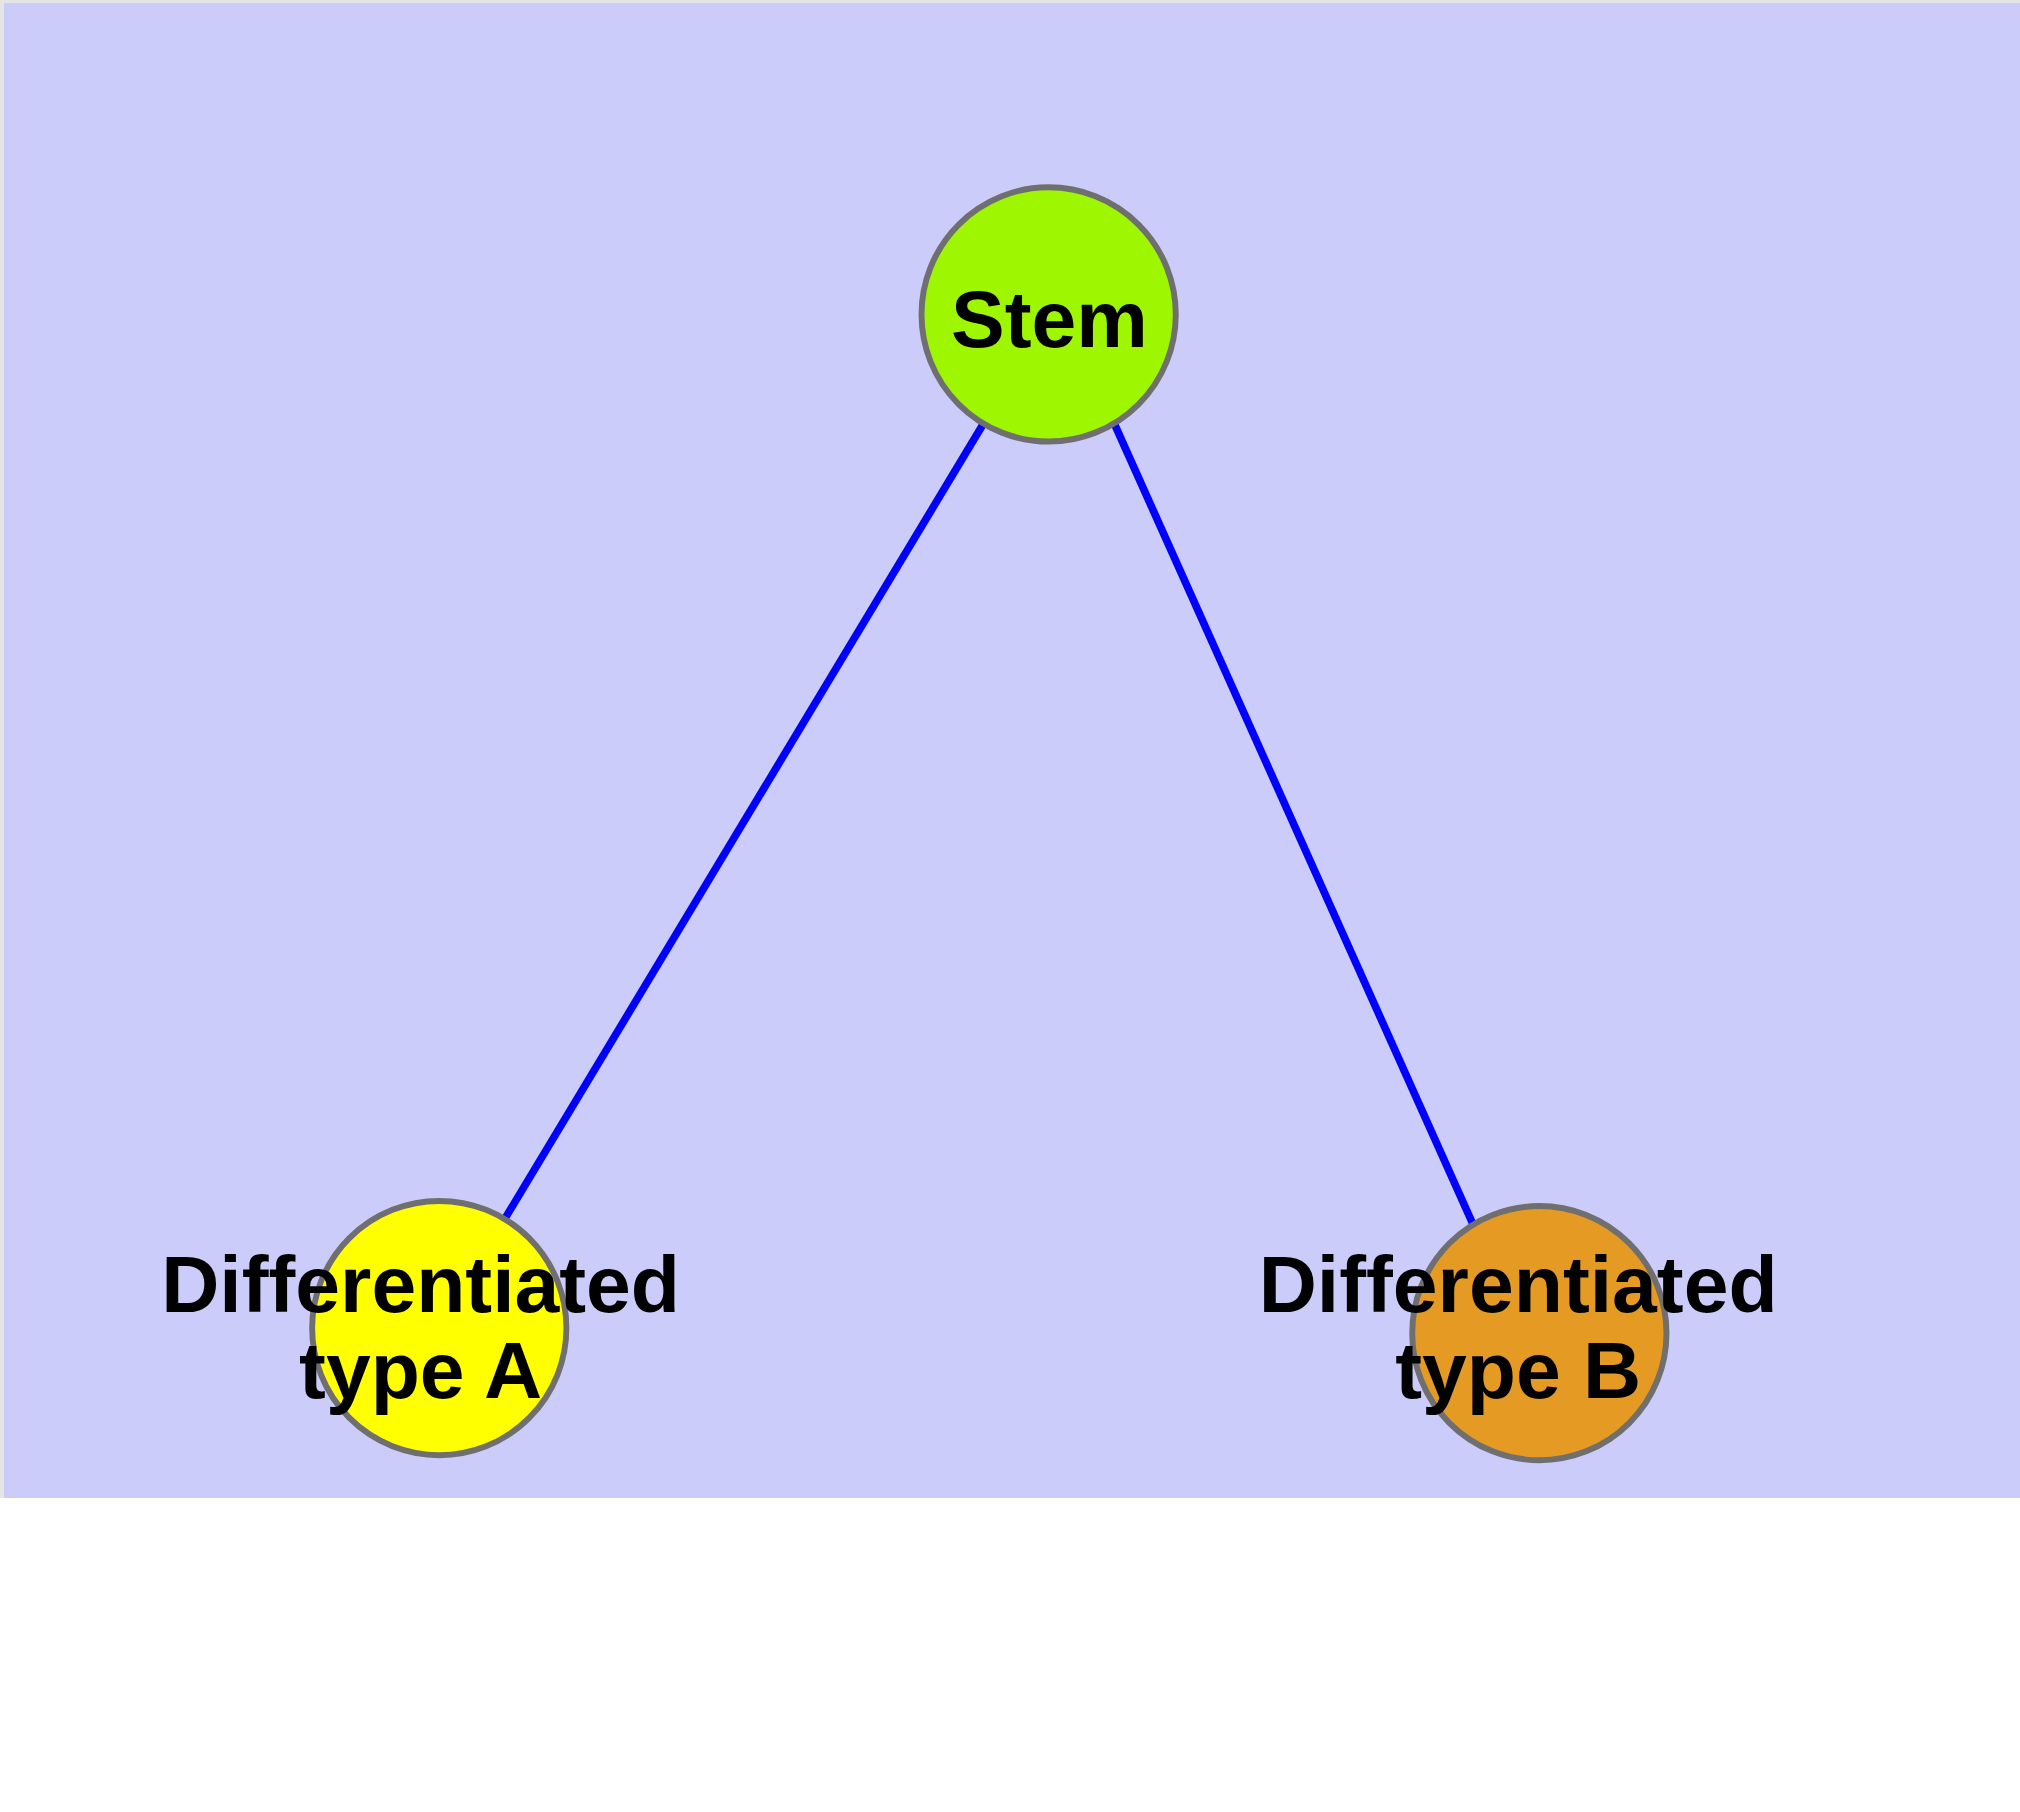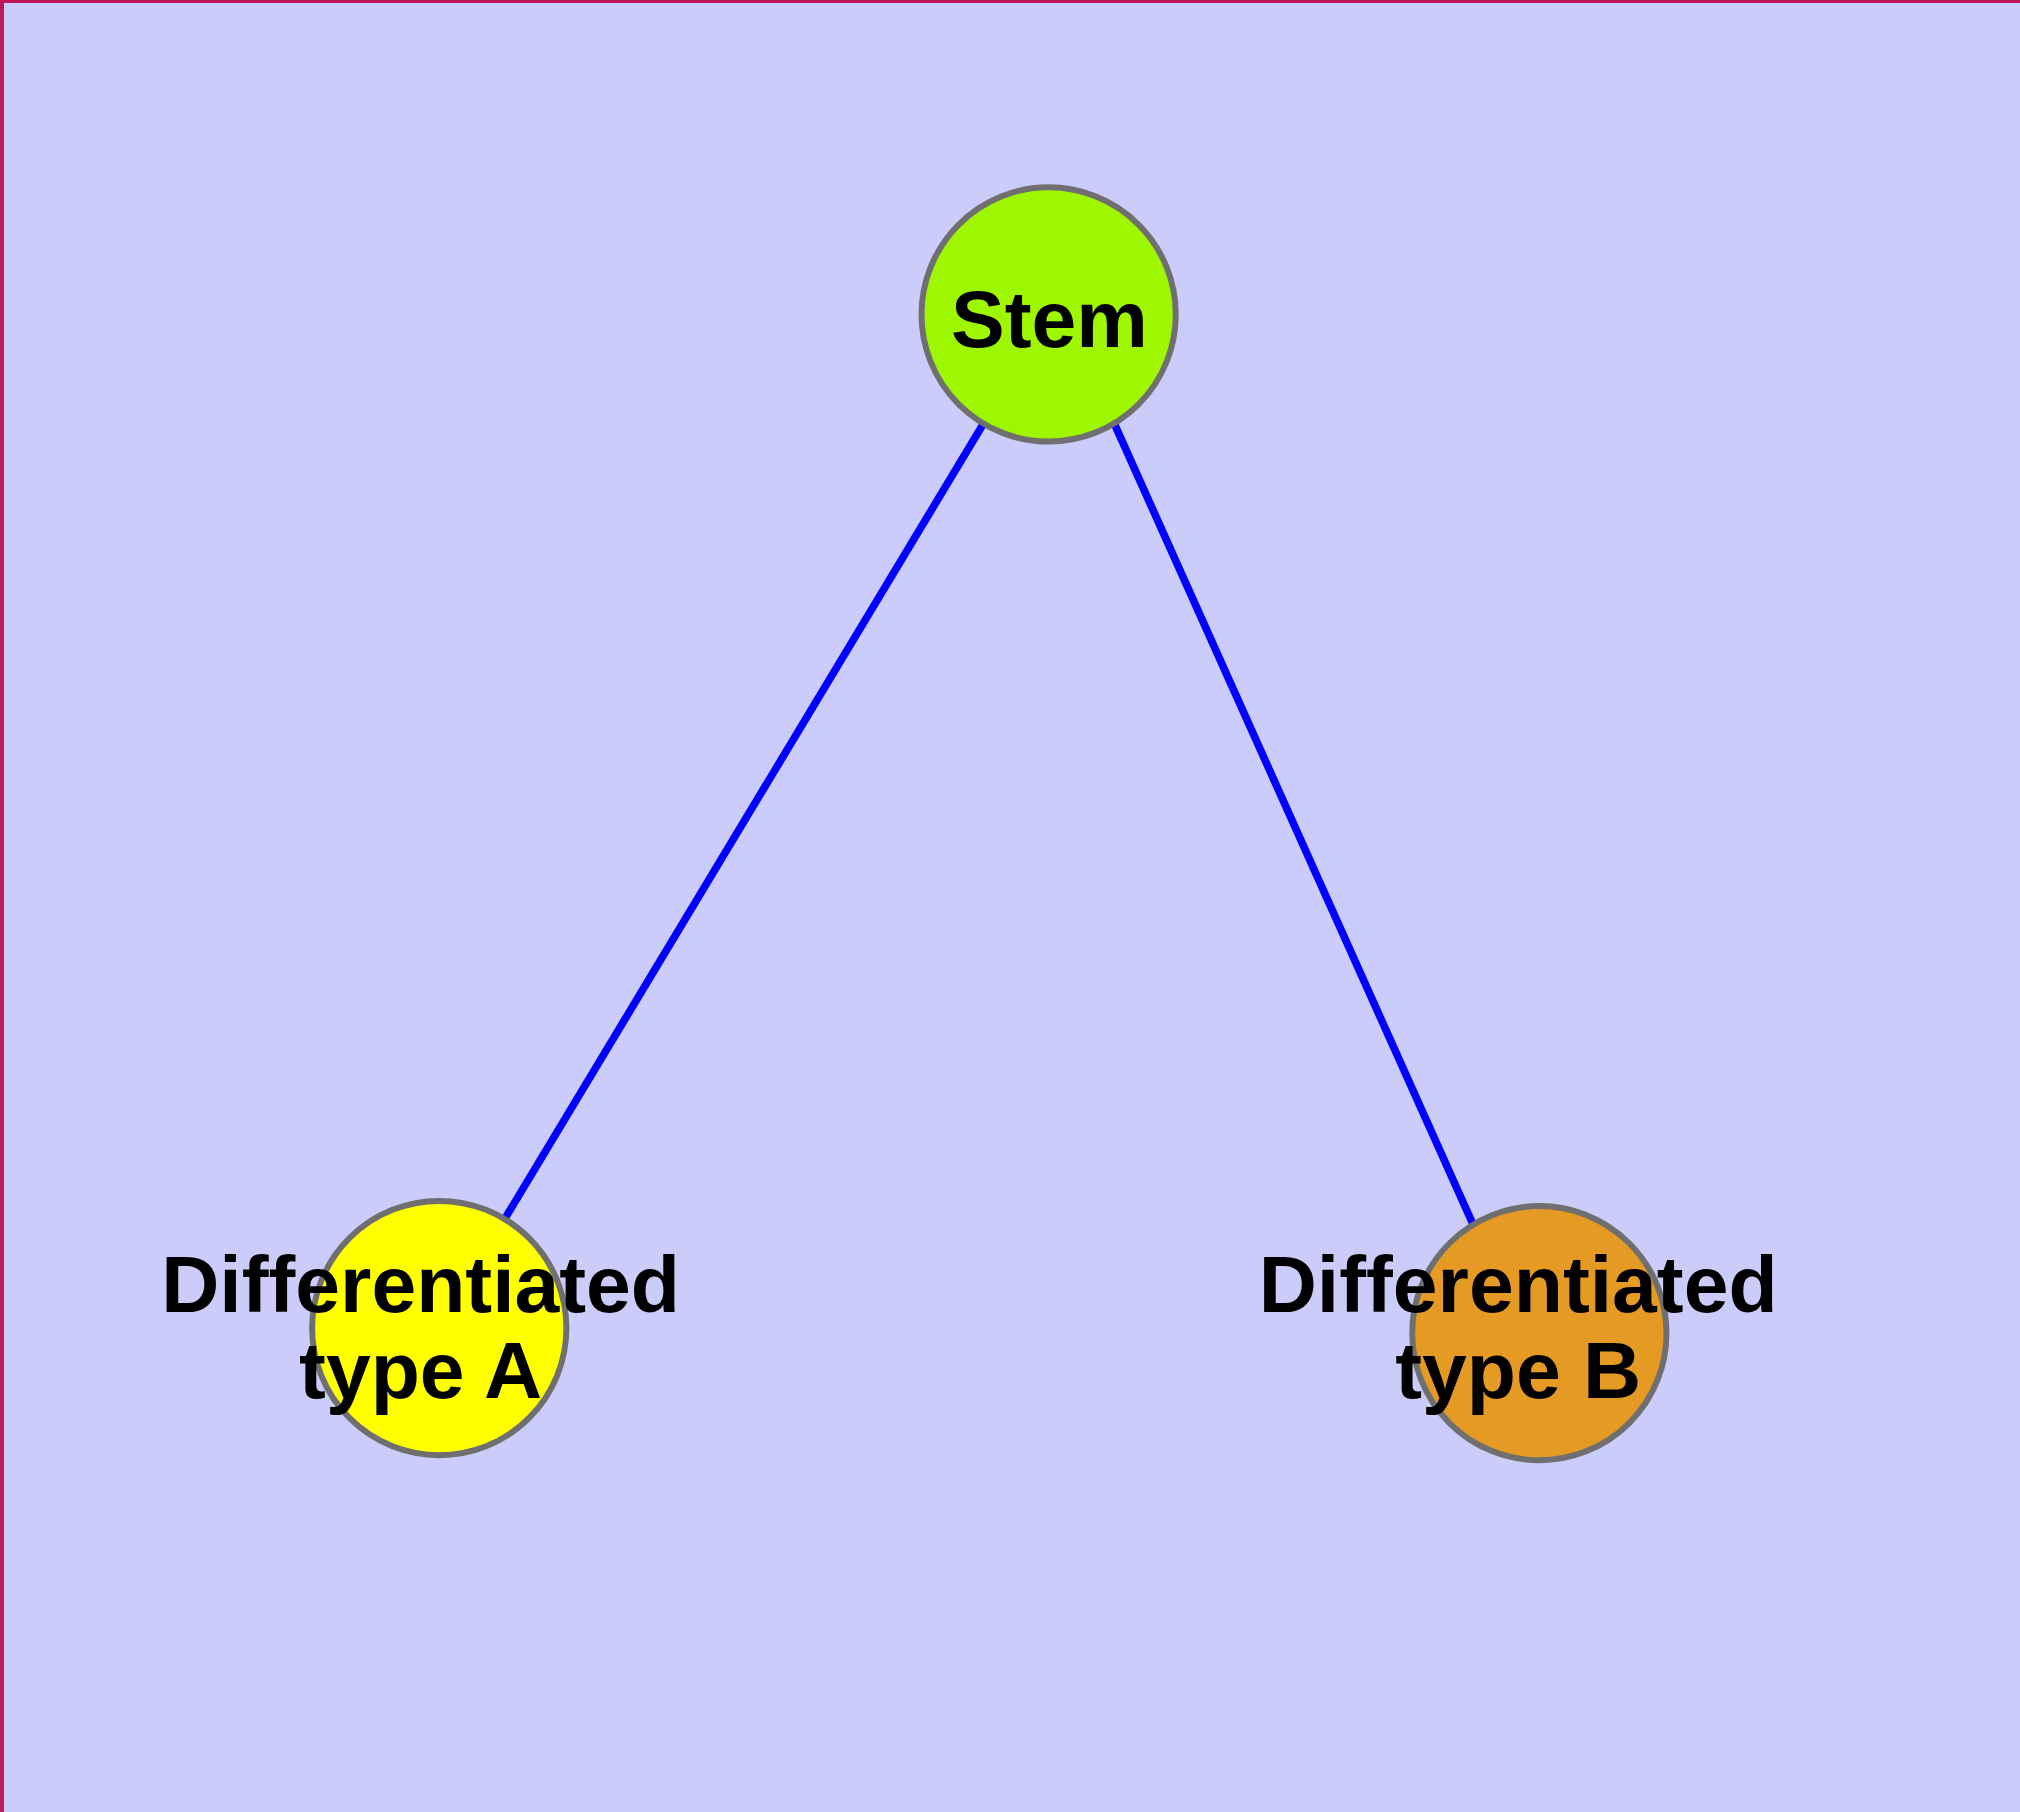--- a/index.html
+++ b/index.html
@@ -6,22 +6,22 @@
     margin: 0;
     padding: 0;
     background: #ffffff;
   }
   body {
     font-family: "Liberation Sans", sans-serif;
   }
   #canvas {
     position: relative;
     width: 2021px;
-    height: 1812px;
-    background: #be185d;
+    height: 1498px;
+    background: #e5e5e5;
     overflow: hidden;
   }
   #plot-bg {
     position: absolute;
     left: 4.2px;
     top: 3.4px;
     width: 2016px;
     height: 1809px;
     background: #ccccfa;
   }

